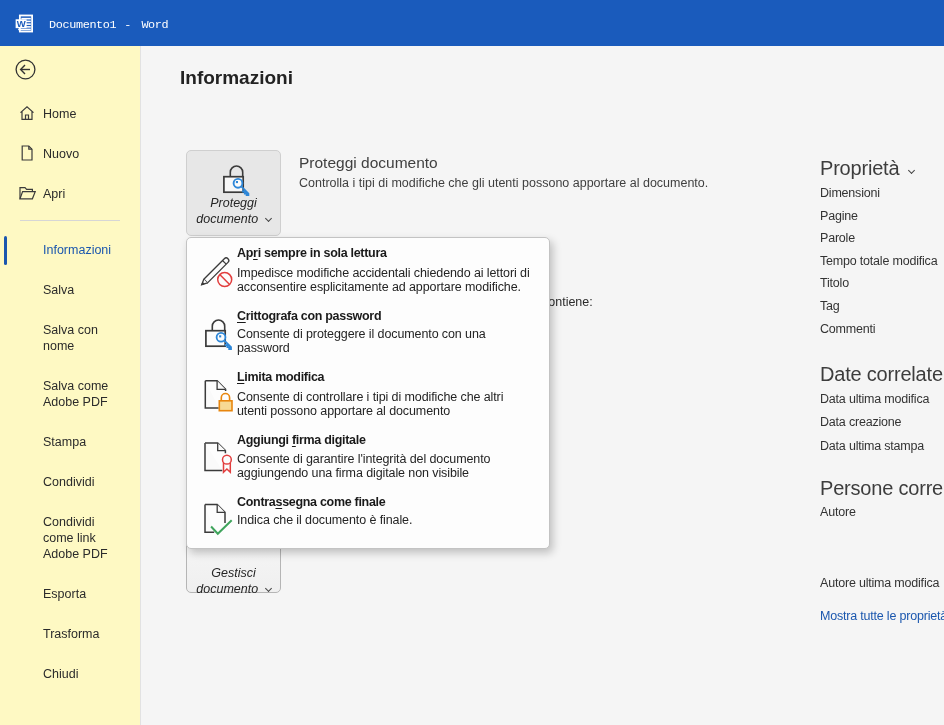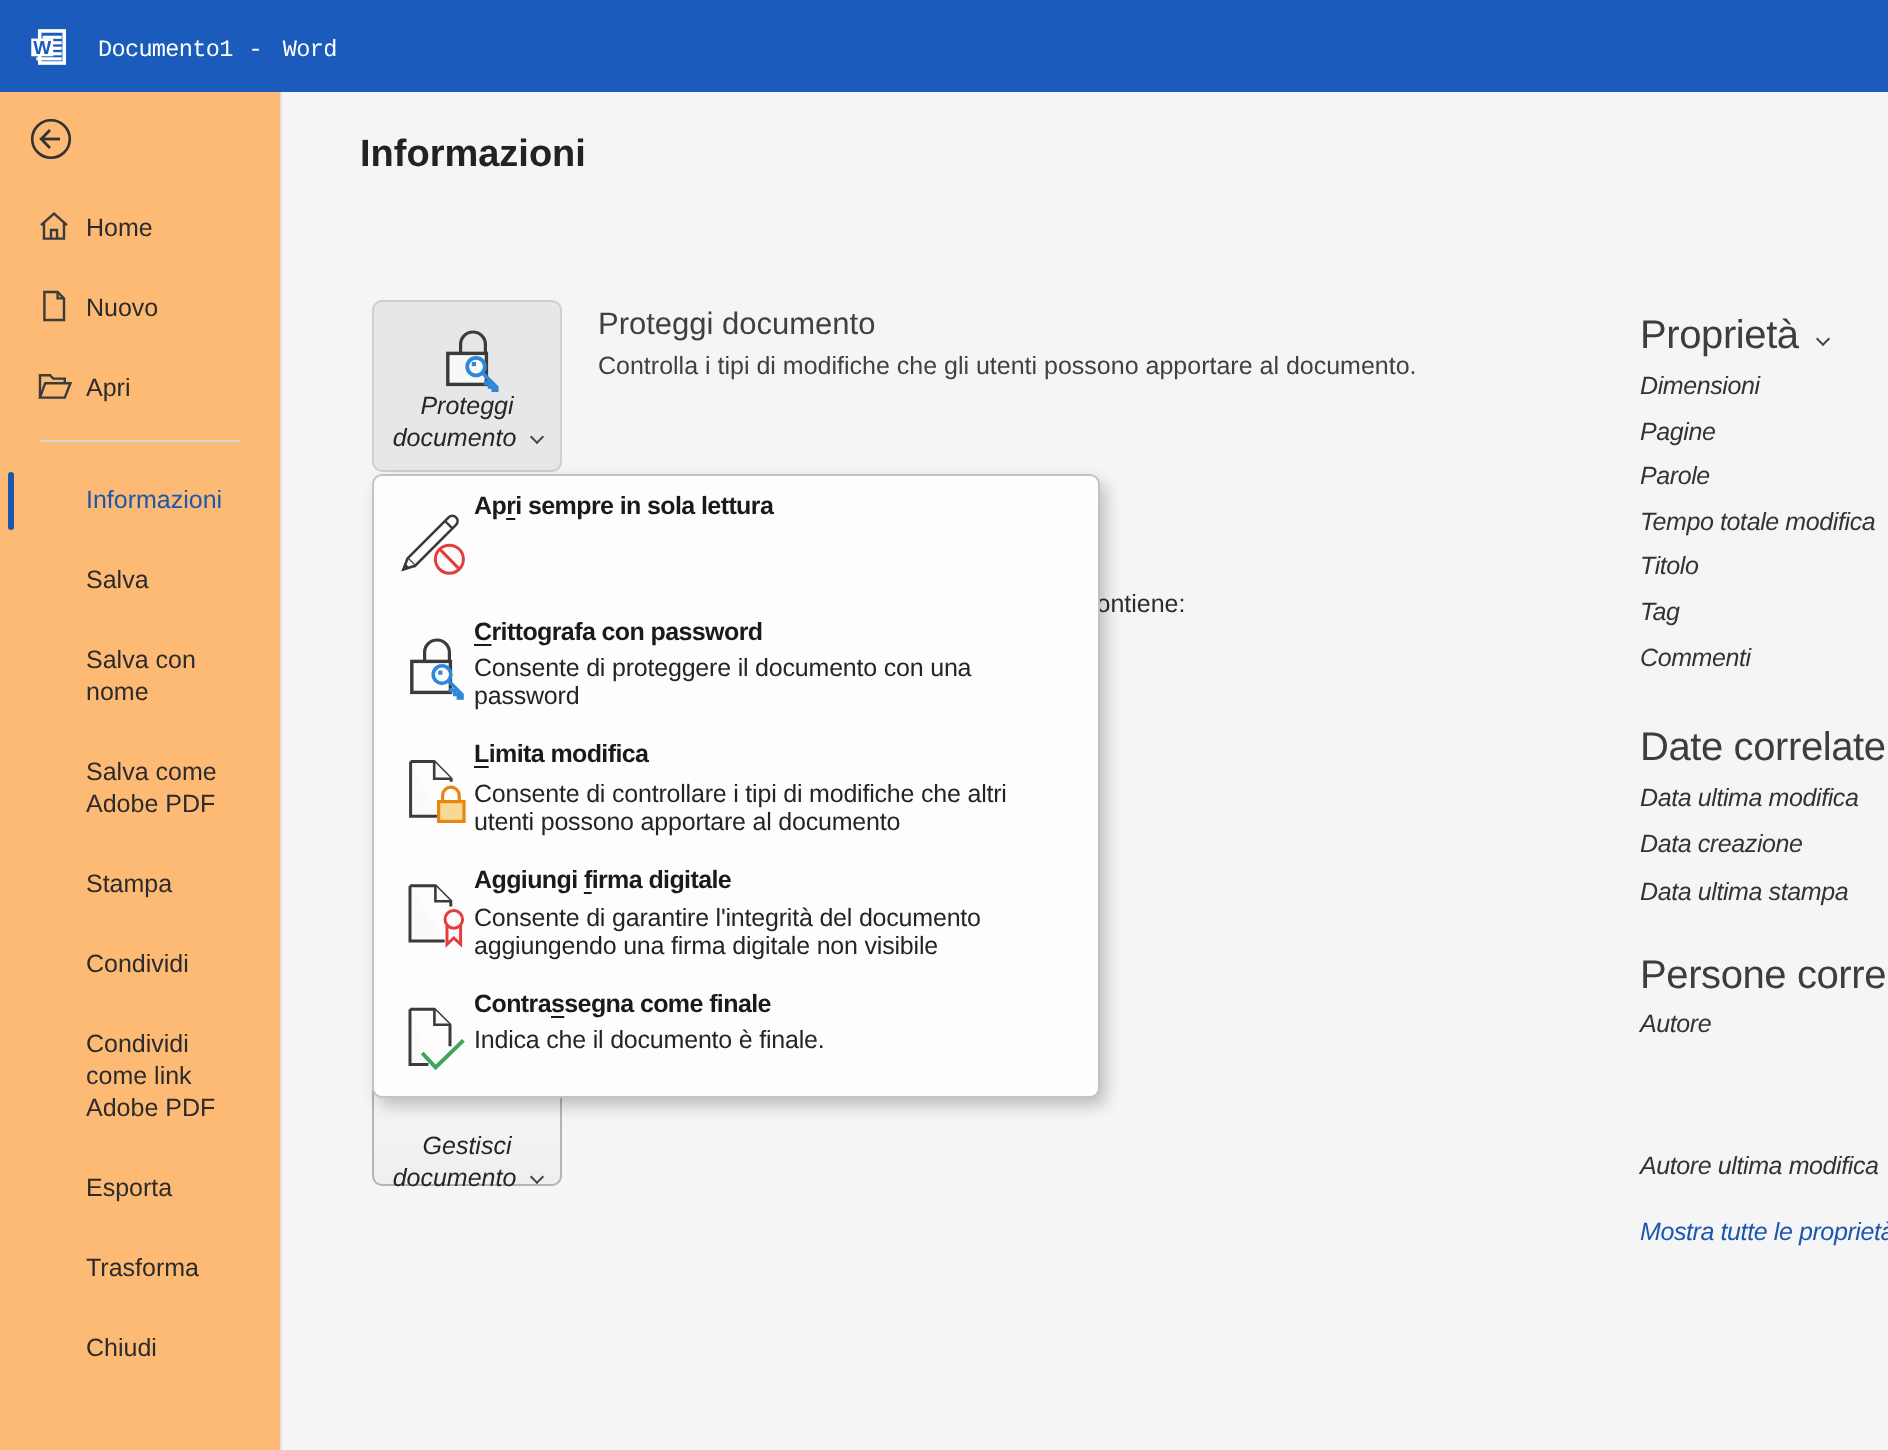--- a/index.html
+++ b/index.html
@@ -2,21 +2,21 @@
 <html><head>
 <meta charset="utf-8">
 <style>
   html,body{margin:0;padding:0;}
   body{width:944px;height:725px;overflow:hidden;font-family:"Liberation Sans",sans-serif;background:#f5f5f5;position:relative;}
   .abs{position:absolute;}
   
   #topbar{left:0;top:0;width:944px;height:46px;background:#1a5bbc;}
   #title{left:49px;top:19px;color:#ffffff;font-size:11.8px;letter-spacing:-0.35px;line-height:12px;font-family:Liberation Mono, monospace;}
   
-  #sidebar{left:0;top:46px;width:140px;height:679px;background:#fdba74;border-right:1px solid #e2e2e2;}
+  #sidebar{left:0;top:46px;width:140px;height:679px;background:#fef9c3;border-right:1px solid #e2e2e2;}
   .nav{position:absolute;left:43px;font-size:12.5px;color:#2b2b2b;line-height:16px;}
   .navicon{position:absolute;left:19px;}
   #divider{position:absolute;left:20px;top:174px;width:100px;border-top:1px solid #d6d6d6;}
   #selbar{position:absolute;left:4px;top:190px;width:3px;height:29px;background:#1b57ae;border-radius:2px;}
   .blue{color:#1b57ae;}
   
   #h1{left:180px;top:67px;font-size:19px;font-weight:bold;color:#222;}
   .btn{border:1px solid #cfcfcf;border-radius:5px;width:93px;}
   #btnProteggi{left:186px;top:150px;height:84px;background:#e7e7e7;text-align:center;}
   #btnGestisci{left:186px;top:505px;height:86px;background:linear-gradient(#fafafa,#efefef);border:1px solid #b5b5b5;text-align:center;}
@@ -24,21 +24,21 @@
   #secTitle{left:299px;top:154px;font-size:15.5px;color:#404040;}
   #secDesc{left:299px;top:176px;font-size:12.5px;color:#404040;}
   #behind{left:542px;top:295px;font-size:12.5px;color:#2b2b2b;z-index:1;}
   
   #dropdown{left:186px;top:237px;width:362px;height:310px;background:#fdfdfd;border:1px solid #c3c3c3;border-radius:5px;box-shadow:3px 4px 8px rgba(0,0,0,0.22);z-index:2;}
   .ddicon{position:absolute;}
   .ddtitle{position:absolute;left:50px;font-size:12.5px;font-weight:bold;color:#1a1a1a;white-space:nowrap;letter-spacing:-0.3px;}
   .dddesc{position:absolute;left:50px;font-size:12.5px;color:#242424;line-height:14px;white-space:nowrap;letter-spacing:-0.1px;}
   
   .rh{position:absolute;left:820px;font-size:20px;color:#3d3d3d;white-space:nowrap;letter-spacing:-0.2px;}
-  .rr{position:absolute;left:820px;font-size:12.5px;color:#333;white-space:nowrap;letter-spacing:-0.2px;font-style:italic;}
+  .rr{position:absolute;left:820px;font-size:12.5px;color:#333;white-space:nowrap;letter-spacing:-0.2px;}
   .chev{display:inline-block;width:4px;height:4px;border-right:1.2px solid #444;border-bottom:1.2px solid #444;transform:rotate(45deg);vertical-align:2px;margin-left:4px;}
   u{text-underline-offset:2px;}
 </style>
 </head>
 <body>
 <div class="abs" id="topbar"></div>
 <svg class="abs" style="left:15px;top:14px" width="19" height="19" viewBox="0 0 18 18">
   <rect x="4.6" y="1.4" width="11.6" height="15.2" fill="none" stroke="#fff" stroke-width="1.7"></rect>
   <g stroke="#fff" stroke-width="1.5">
     <line x1="6" y1="4.4" x2="15" y2="4.4"></line>
@@ -111,20 +111,21 @@
 
   <svg class="ddicon" style="left:12px;top:13px" width="36" height="37" viewBox="0 0 36 37">
     <path d="M4.8,28.2 L25.3,7.7 a2.6,2.6 0 0 1 3.7,3.7 L8.5,31.9 Z" fill="#fcfcfc" stroke="#3a3a3a" stroke-width="1.3"></path>
     <path d="M23.5,9.5 L27.2,13.2" fill="none" stroke="#3a3a3a" stroke-width="1.2"></path>
     <path d="M4.8,28.2 L2.7,33.7 L8.5,31.9" fill="#fcfcfc" stroke="#3a3a3a" stroke-width="1.3"></path>
     <path d="M3.6,31.4 L2.7,33.7 L5.2,32.9 Z" fill="#3a3a3a" stroke="#3a3a3a"></path>
     <circle cx="25.7" cy="28.6" r="7" fill="#fcfcfc" stroke="#e23e3e" stroke-width="1.5"></circle>
     <line x1="21" y1="23.7" x2="30.4" y2="33.3" stroke="#e23e3e" stroke-width="1.5"></line>
   </svg>
   <div class="ddtitle" style="top:8px">Ap<u>r</u>i sempre in sola lettura</div>
+  <div class="dddesc" style="top:28px">Impedisce modifiche accidentali chiedendo ai lettori di<br>acconsentire esplicitamente ad apportare modifiche.</div>
 
   <svg class="ddicon" style="left:18px;top:79px" width="27" height="33" viewBox="0 0 27 33">
     <path d="M7.3,13.6 V9.2 a6.2,6.2 0 0 1 12.4,0 V13.6" fill="none" stroke="#3b3b3b" stroke-width="1.6"></path>
     <rect x="0.9" y="13.7" width="19.3" height="15.5" fill="#fdfdfd" stroke="#3b3b3b" stroke-width="1.7"></rect>
     <circle cx="16" cy="20.3" r="4.4" fill="#fbfbfb" stroke="#2e87d8" stroke-width="1.8"></circle>
     <rect x="14.1" y="18.3" width="2.1" height="2.1" fill="#2e87d8"></rect>
     <polyline points="19.4,23.6 26,30.2 26,32 24.2,32 24.2,30.2 22.4,30.2 22.4,28.4 20.6,28.4 20.6,27" fill="none" stroke="#2e87d8" stroke-width="1.8"></polyline>
   </svg>
   <div class="ddtitle" style="top:71px"><u>C</u>rittografa con password</div>
   <div class="dddesc" style="top:89px">Consente di proteggere il documento con una<br>password</div>

